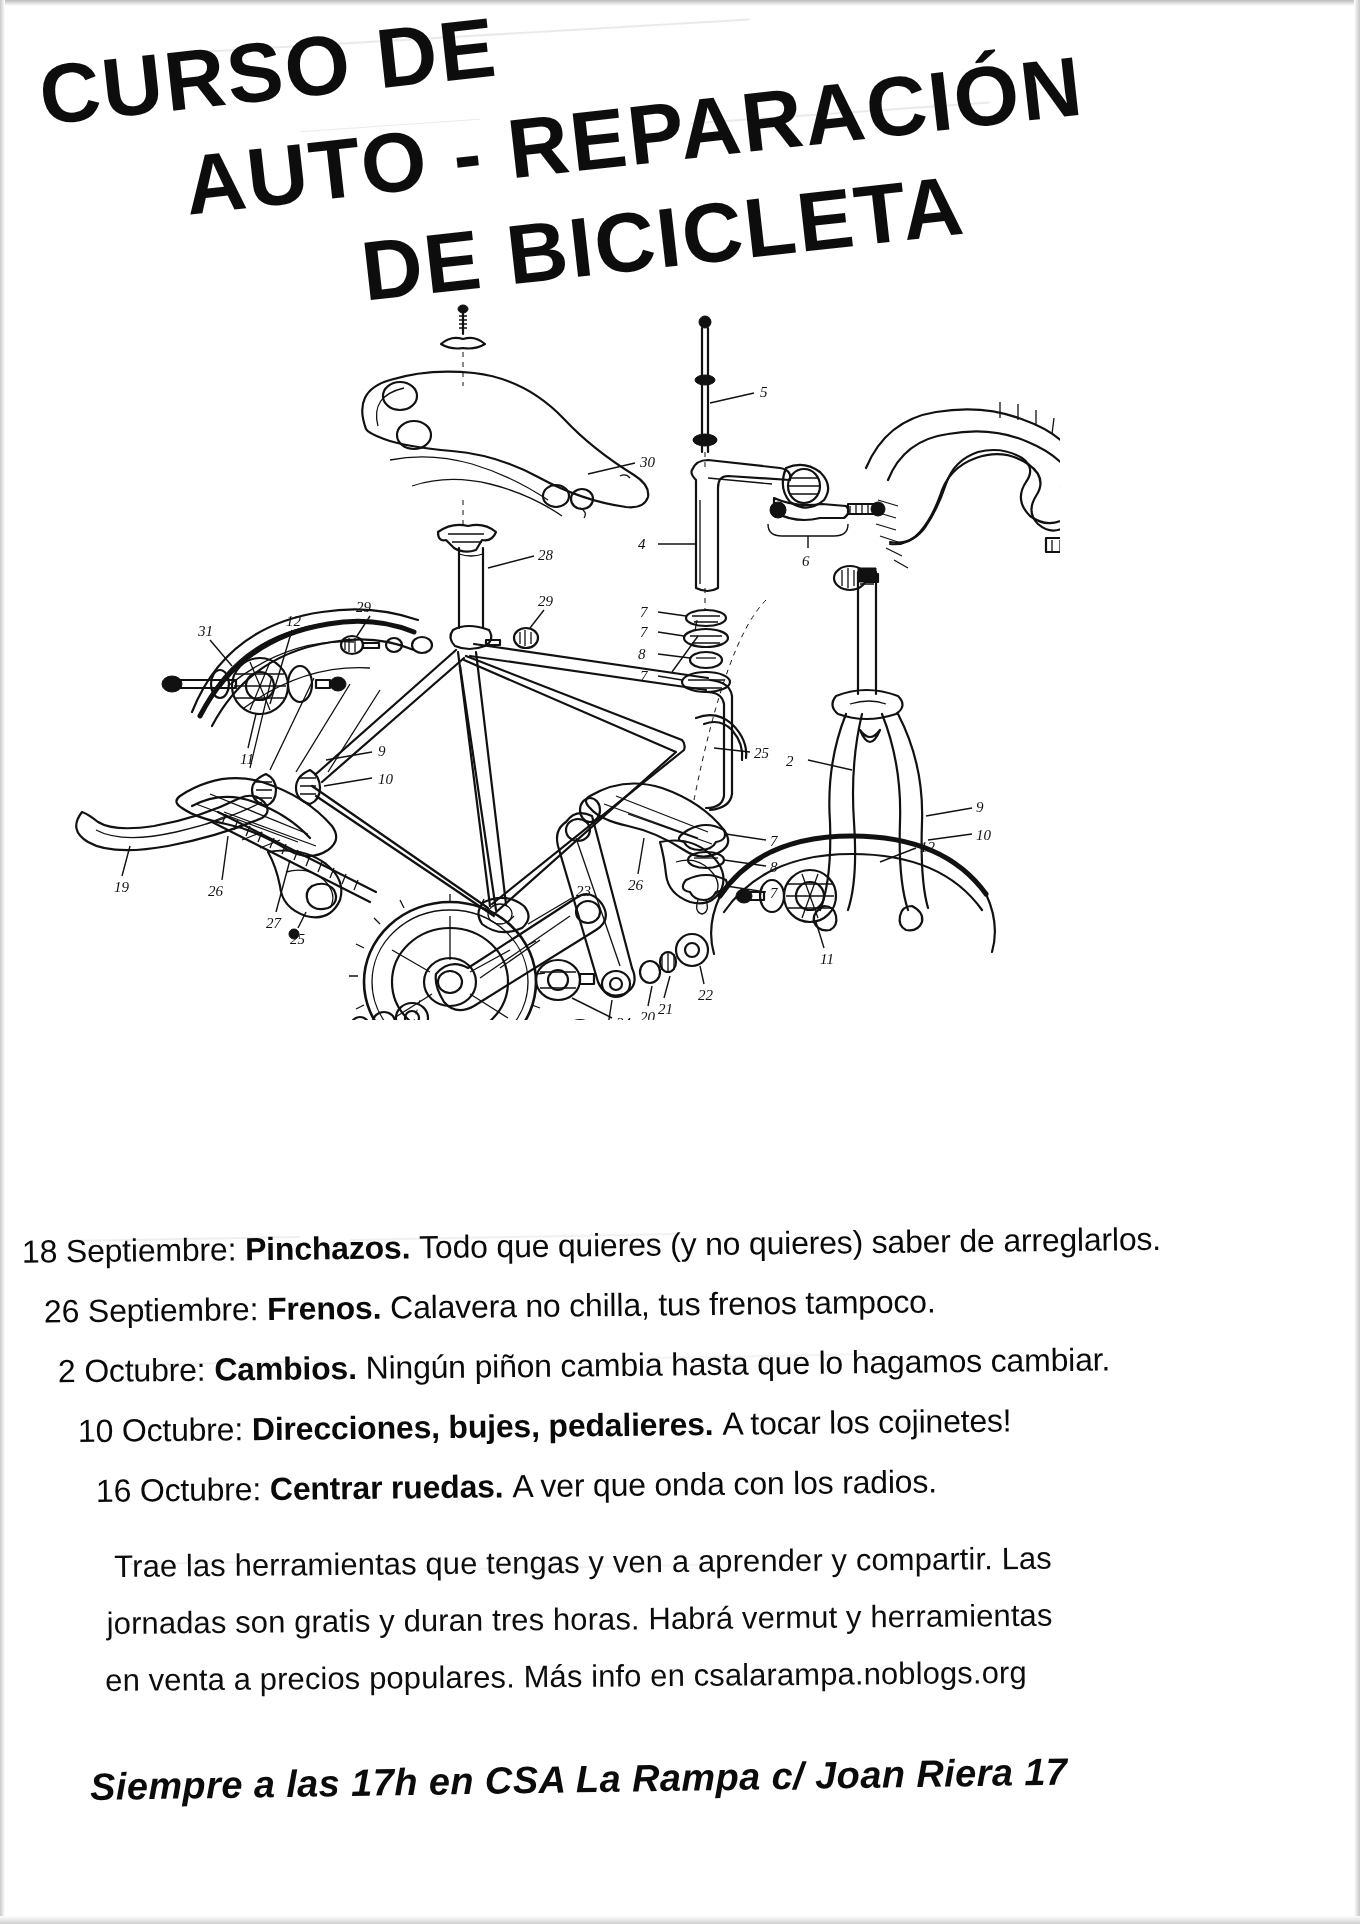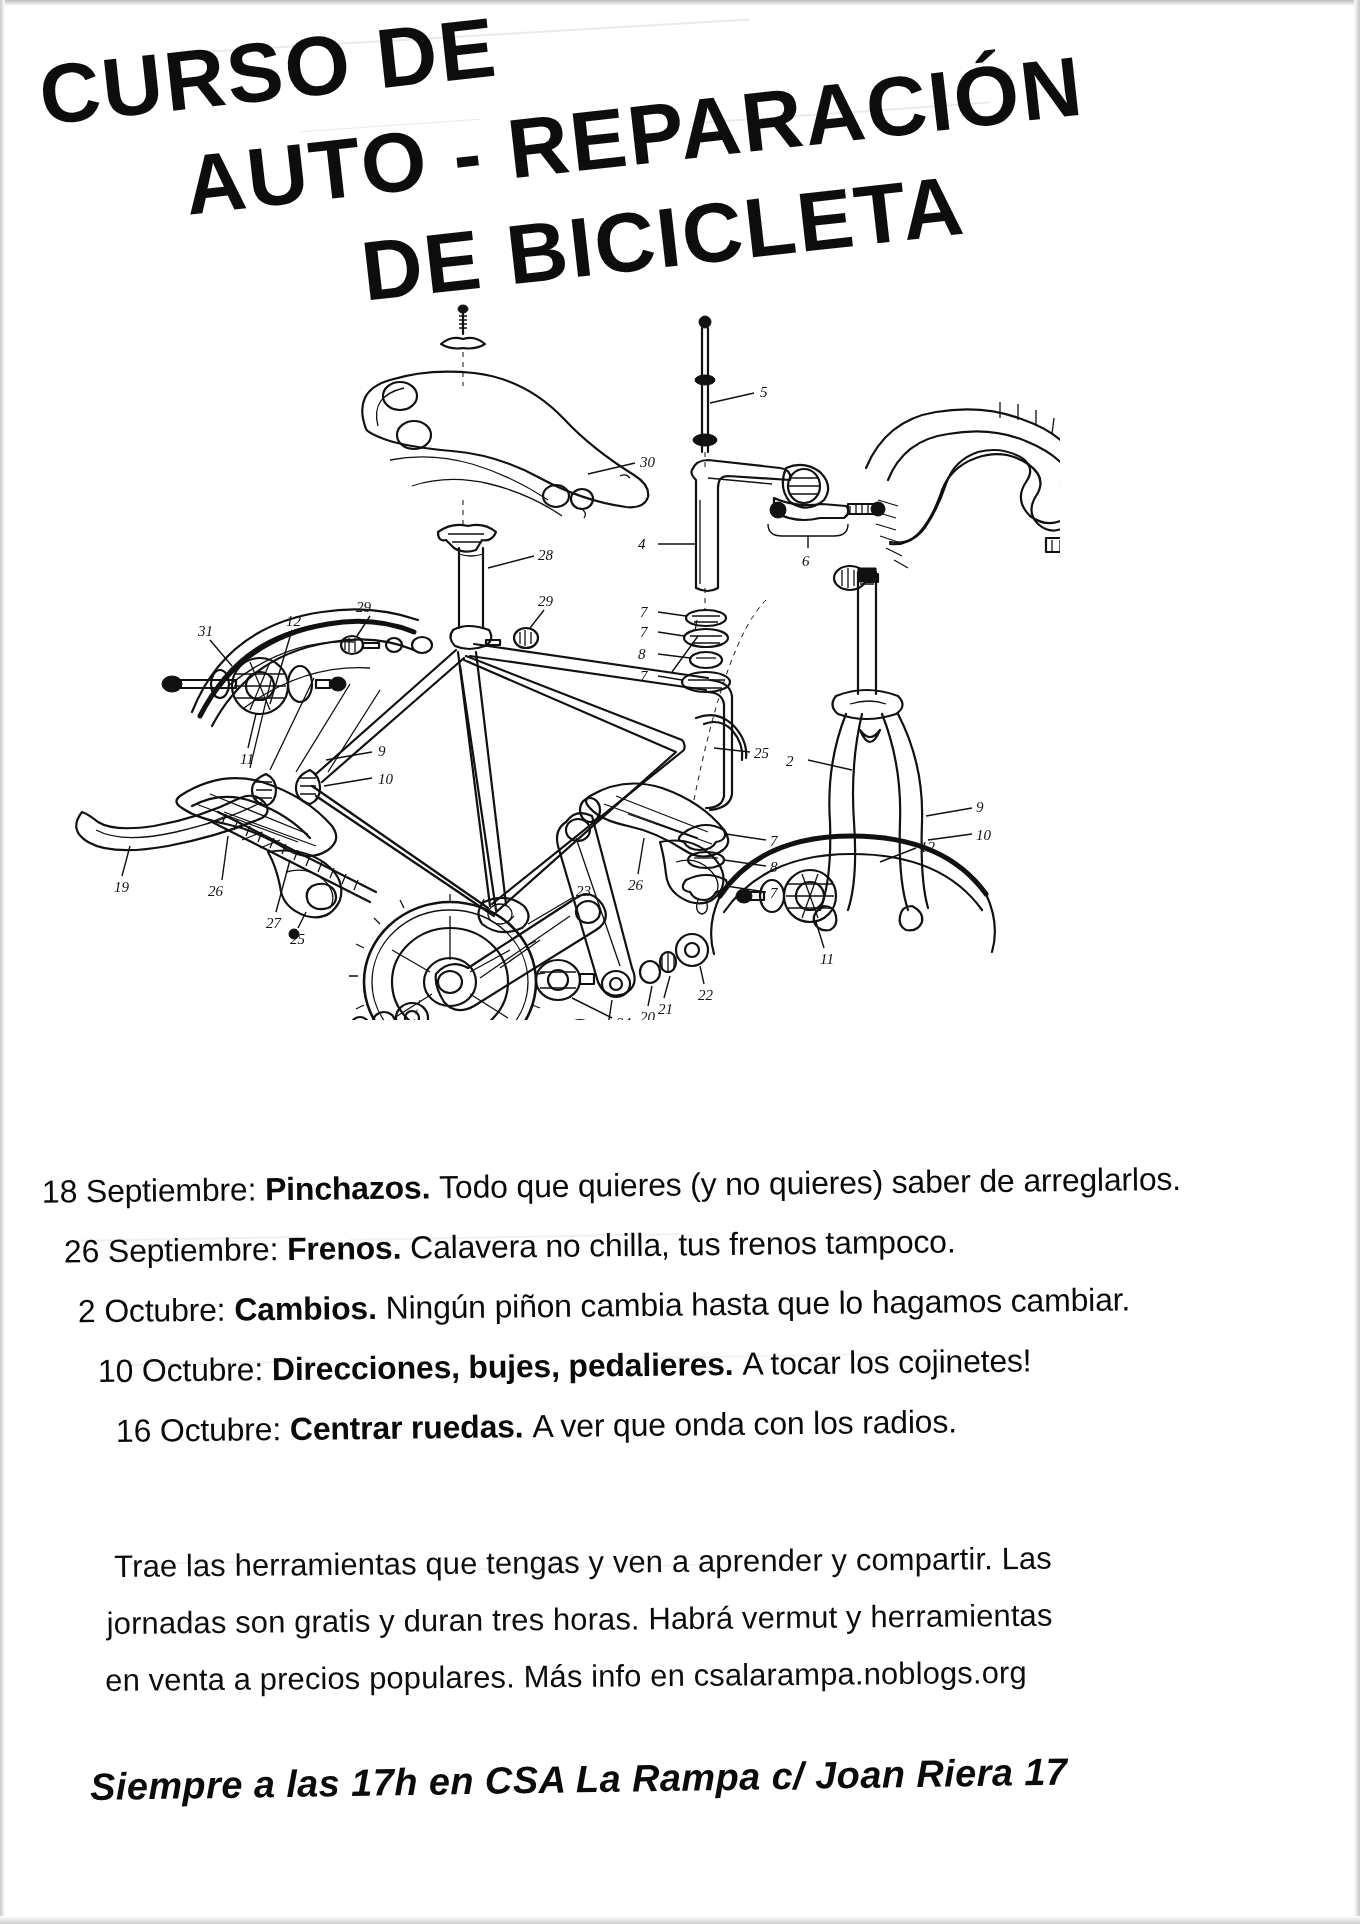--- a/index.html
+++ b/index.html
@@ -41,21 +41,21 @@
   #diagram-wrap{position:absolute;left:60px;top:300px;width:1000px;height:720px;}
   #diagram-wrap svg{display:block;width:100%;height:100%;}
   .cal{font-family:"Liberation Serif", serif;font-style:italic;font-size:15px;fill:#111;}
   .ln{stroke:#111;stroke-width:1.4;fill:none;}
   .pt{stroke:#111;stroke-width:2.2;fill:none;stroke-linejoin:round;stroke-linecap:round;}
   .pt-thin{stroke:#111;stroke-width:1.3;fill:none;}
   .pt-fill{fill:#111;stroke:#111;stroke-width:1;}
   .dash{stroke:#111;stroke-width:1;fill:none;stroke-dasharray:5 5;}
 
   
-  #schedule{position:absolute;left:0;top:1162px;width:1154px;margin-left:20px;}
+  #schedule{position:absolute;left:0;top:1222px;width:1154px;}
   .sched-row{
     position:relative;white-space:nowrap;
     font-family:"Liberation Sans Narrow","Liberation Sans", sans-serif;
     font-size:32px;line-height:60px;color:#0a0a0a;
     transform:rotate(-0.65deg);transform-origin:left center;
   }
   .sched-row .date{font-weight:400;letter-spacing:-.2px;}
   .sched-row .topic{font-weight:700;letter-spacing:-.2px;}
   .sched-row .desc{font-weight:400;letter-spacing:-.2px;}
   #sched-0{padding-left:22px;}

